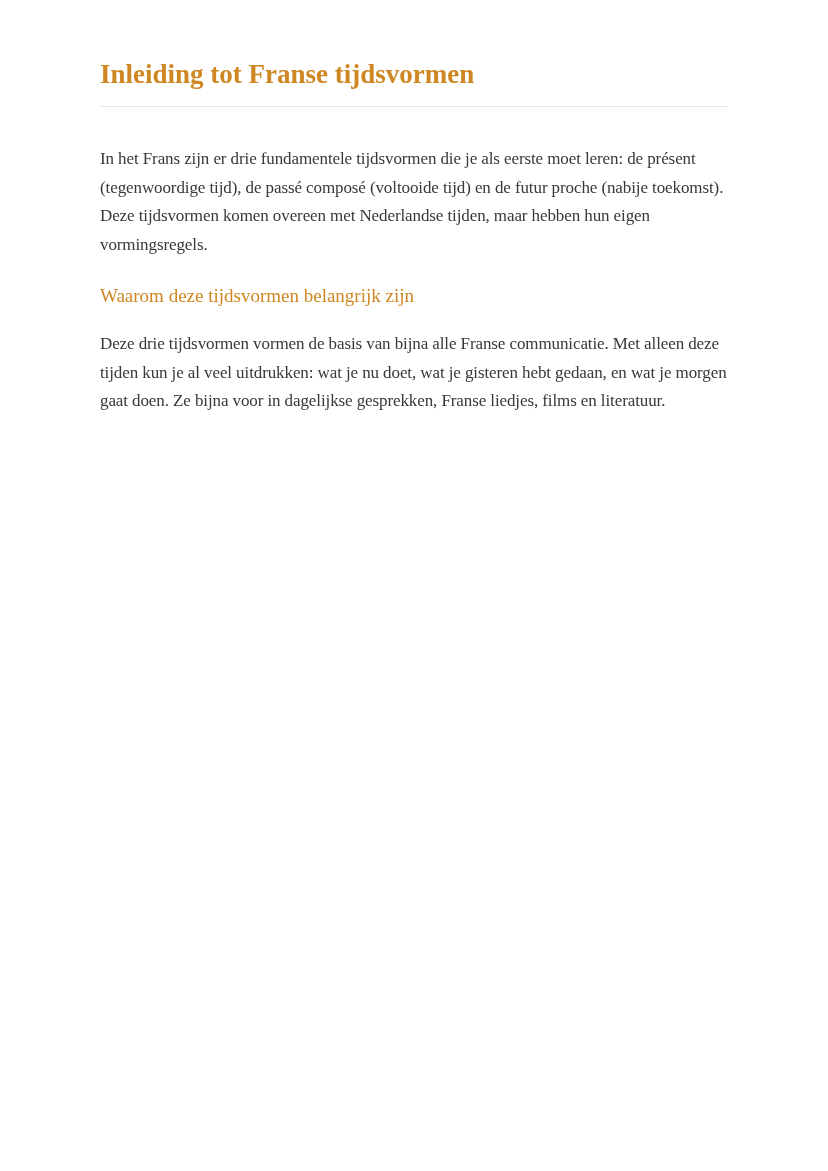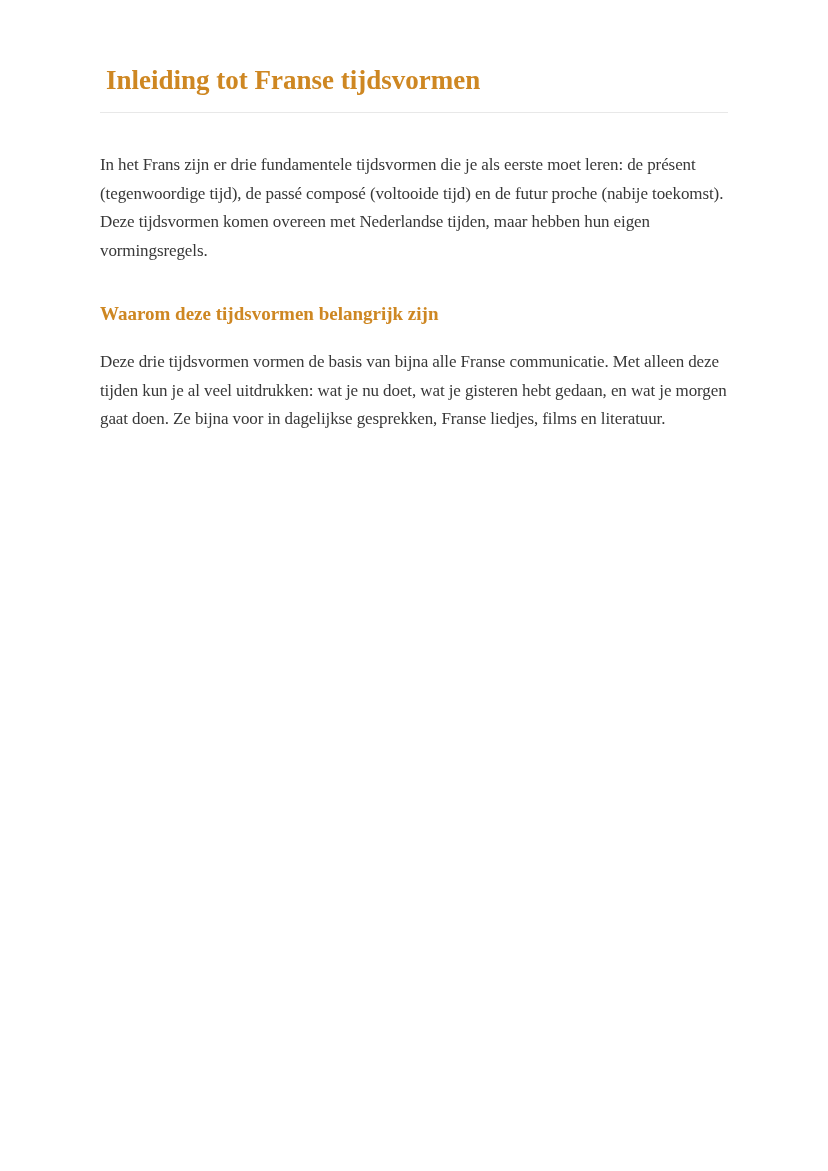--- a/index.html
+++ b/index.html
@@ -18,21 +18,21 @@
     height: 1171px;
     background: var(--page-bg);
     font-family: "Liberation Serif", serif;
     overflow: hidden;
   }
   .content {
     width: 828px;
     padding: 58px 100px 0 100px;
   }
   h1.doc-title {
-    margin: 6px;
+    margin: 0;
     font-family: "Liberation Serif", serif;
     font-weight: bold;
     font-size: 27px;
     line-height: 32px;
     color: var(--accent);
   }
   hr.title-divider {
     border: none;
     border-top: 1px solid var(--divider);
     margin: 16px 0 0 0;
@@ -43,23 +43,23 @@
     width: 640px;
     font-size: 17px;
     line-height: 28.5px;
     color: var(--text);
     letter-spacing: -0.1px;
   }
   p.body-paragraph:first-of-type {
     margin-top: 38px;
   }
   h2.section-heading {
-    margin: 36px 0 0 0;
+    margin: 24px 0 0 0;
     font-family: "Liberation Serif", serif;
-    font-weight: bold;
+    font-weight: normal;
     font-size: 19px;
     line-height: 25px;
     color: var(--accent);
   }
 </style>
 </head>
 <body>
 
 <div class="content">
   <h1 class="doc-title">Inleiding tot Franse tijdsvormen</h1>

